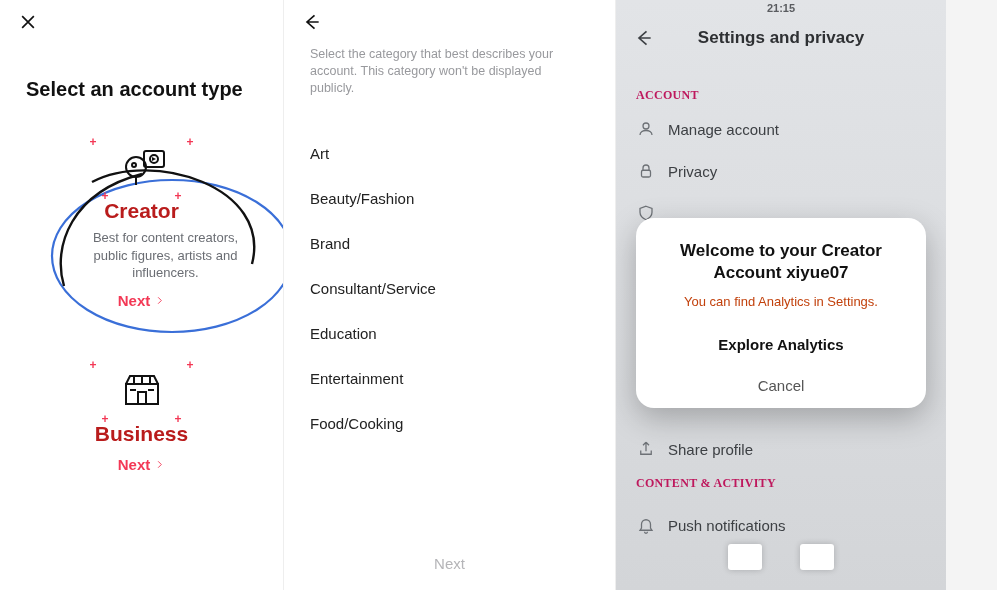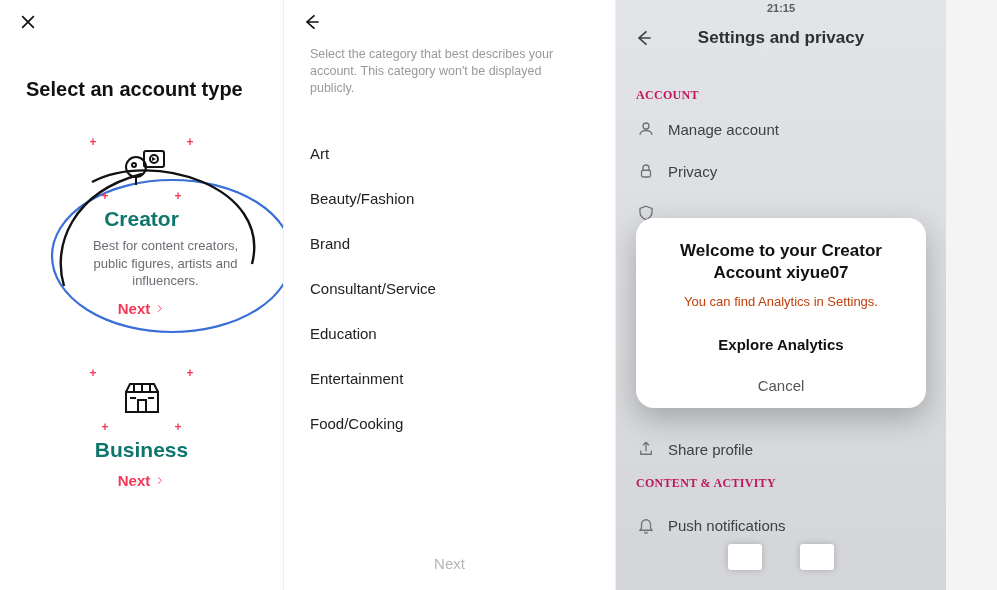--- a/index.html
+++ b/index.html
@@ -44,21 +44,21 @@
   }
   .acct-block {
     text-align: center;
     padding: 28px 30px 4px 30px;
     position: relative;
   }
   .spark-wrap {
     display:inline-block; position:relative; padding: 6px 24px;
   }
   .spark { position:absolute; color:#f33855; font-weight:700; font-size:12px; }
-  .acct-name { font-size: 21px; font-weight:700; color:#0f766e; margin-top:8px;}
+  .acct-name { font-size: 21px; font-weight:700; color:#b91c1c; margin-top:0;}
   .acct-desc { font-size: 13px; color:#6a6d73; margin-top:6px; line-height:1.35;margin-left:48px;}
   .nextlink {
     display:inline-flex; align-items:center; gap:4px;
     color:#f33855; font-size:15px; font-weight:600; margin-top:10px;
     cursor:pointer;
   }
   .nextlink svg{ width:11px; height:11px; stroke:#f33855; fill:none; stroke-width:2;}
   .circle-anno {
     position:absolute; left:42px; top:156px; width:260px; height:190px;
     pointer-events:none;

